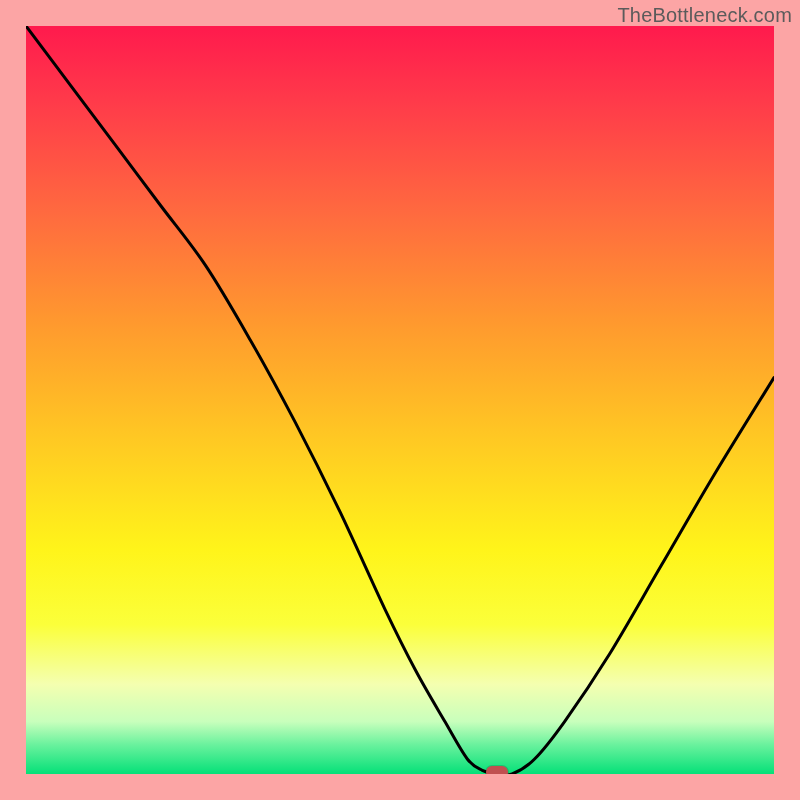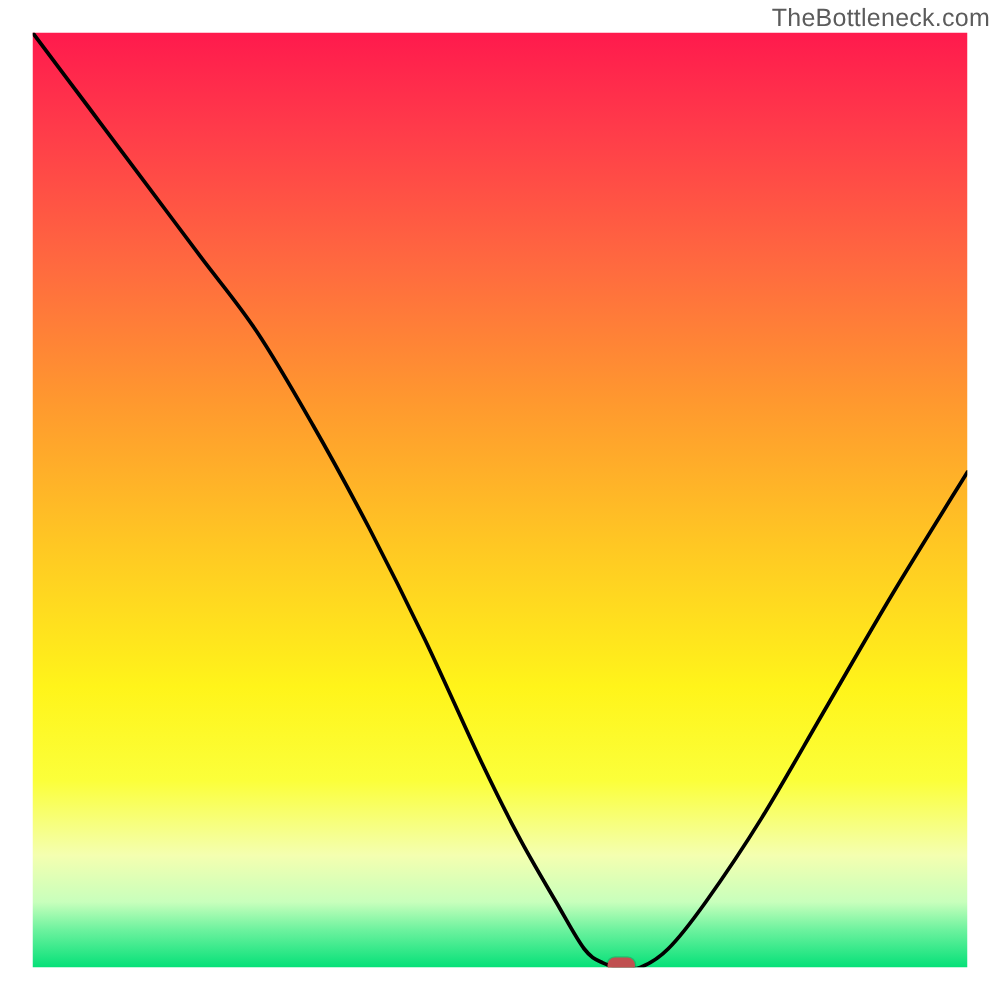--- a/index.html
+++ b/index.html
@@ -1,16 +1,16 @@
 <!DOCTYPE html>
 <html><head>
 <meta charset="utf-8">
 <style>
   html,body{margin:0;padding:0;width:800px;height:800px;overflow:hidden;background:#000;font-family:Arial,Helvetica,sans-serif}
-  .frame{position:absolute;left:0;top:0;width:800px;height:800px;background:#ffffff}
+  .frame{position:absolute;left:0;top:0;width:800px;height:800px;background:#fca5a5}
   .plot-area{position:absolute;left:26px;top:26px;width:748px;height:748px;overflow:hidden}
   .gradient{position:absolute;left:0;top:0;width:100%;height:100%;
     background:linear-gradient(to bottom,
       #ff1a4d 0%,
       #ff3a4a 10%,
       #ff6a3f 25%,
       #ff9a2e 40%,
       #ffc823 55%,
       #fff41a 70%,
       #fbff3a 80%,

